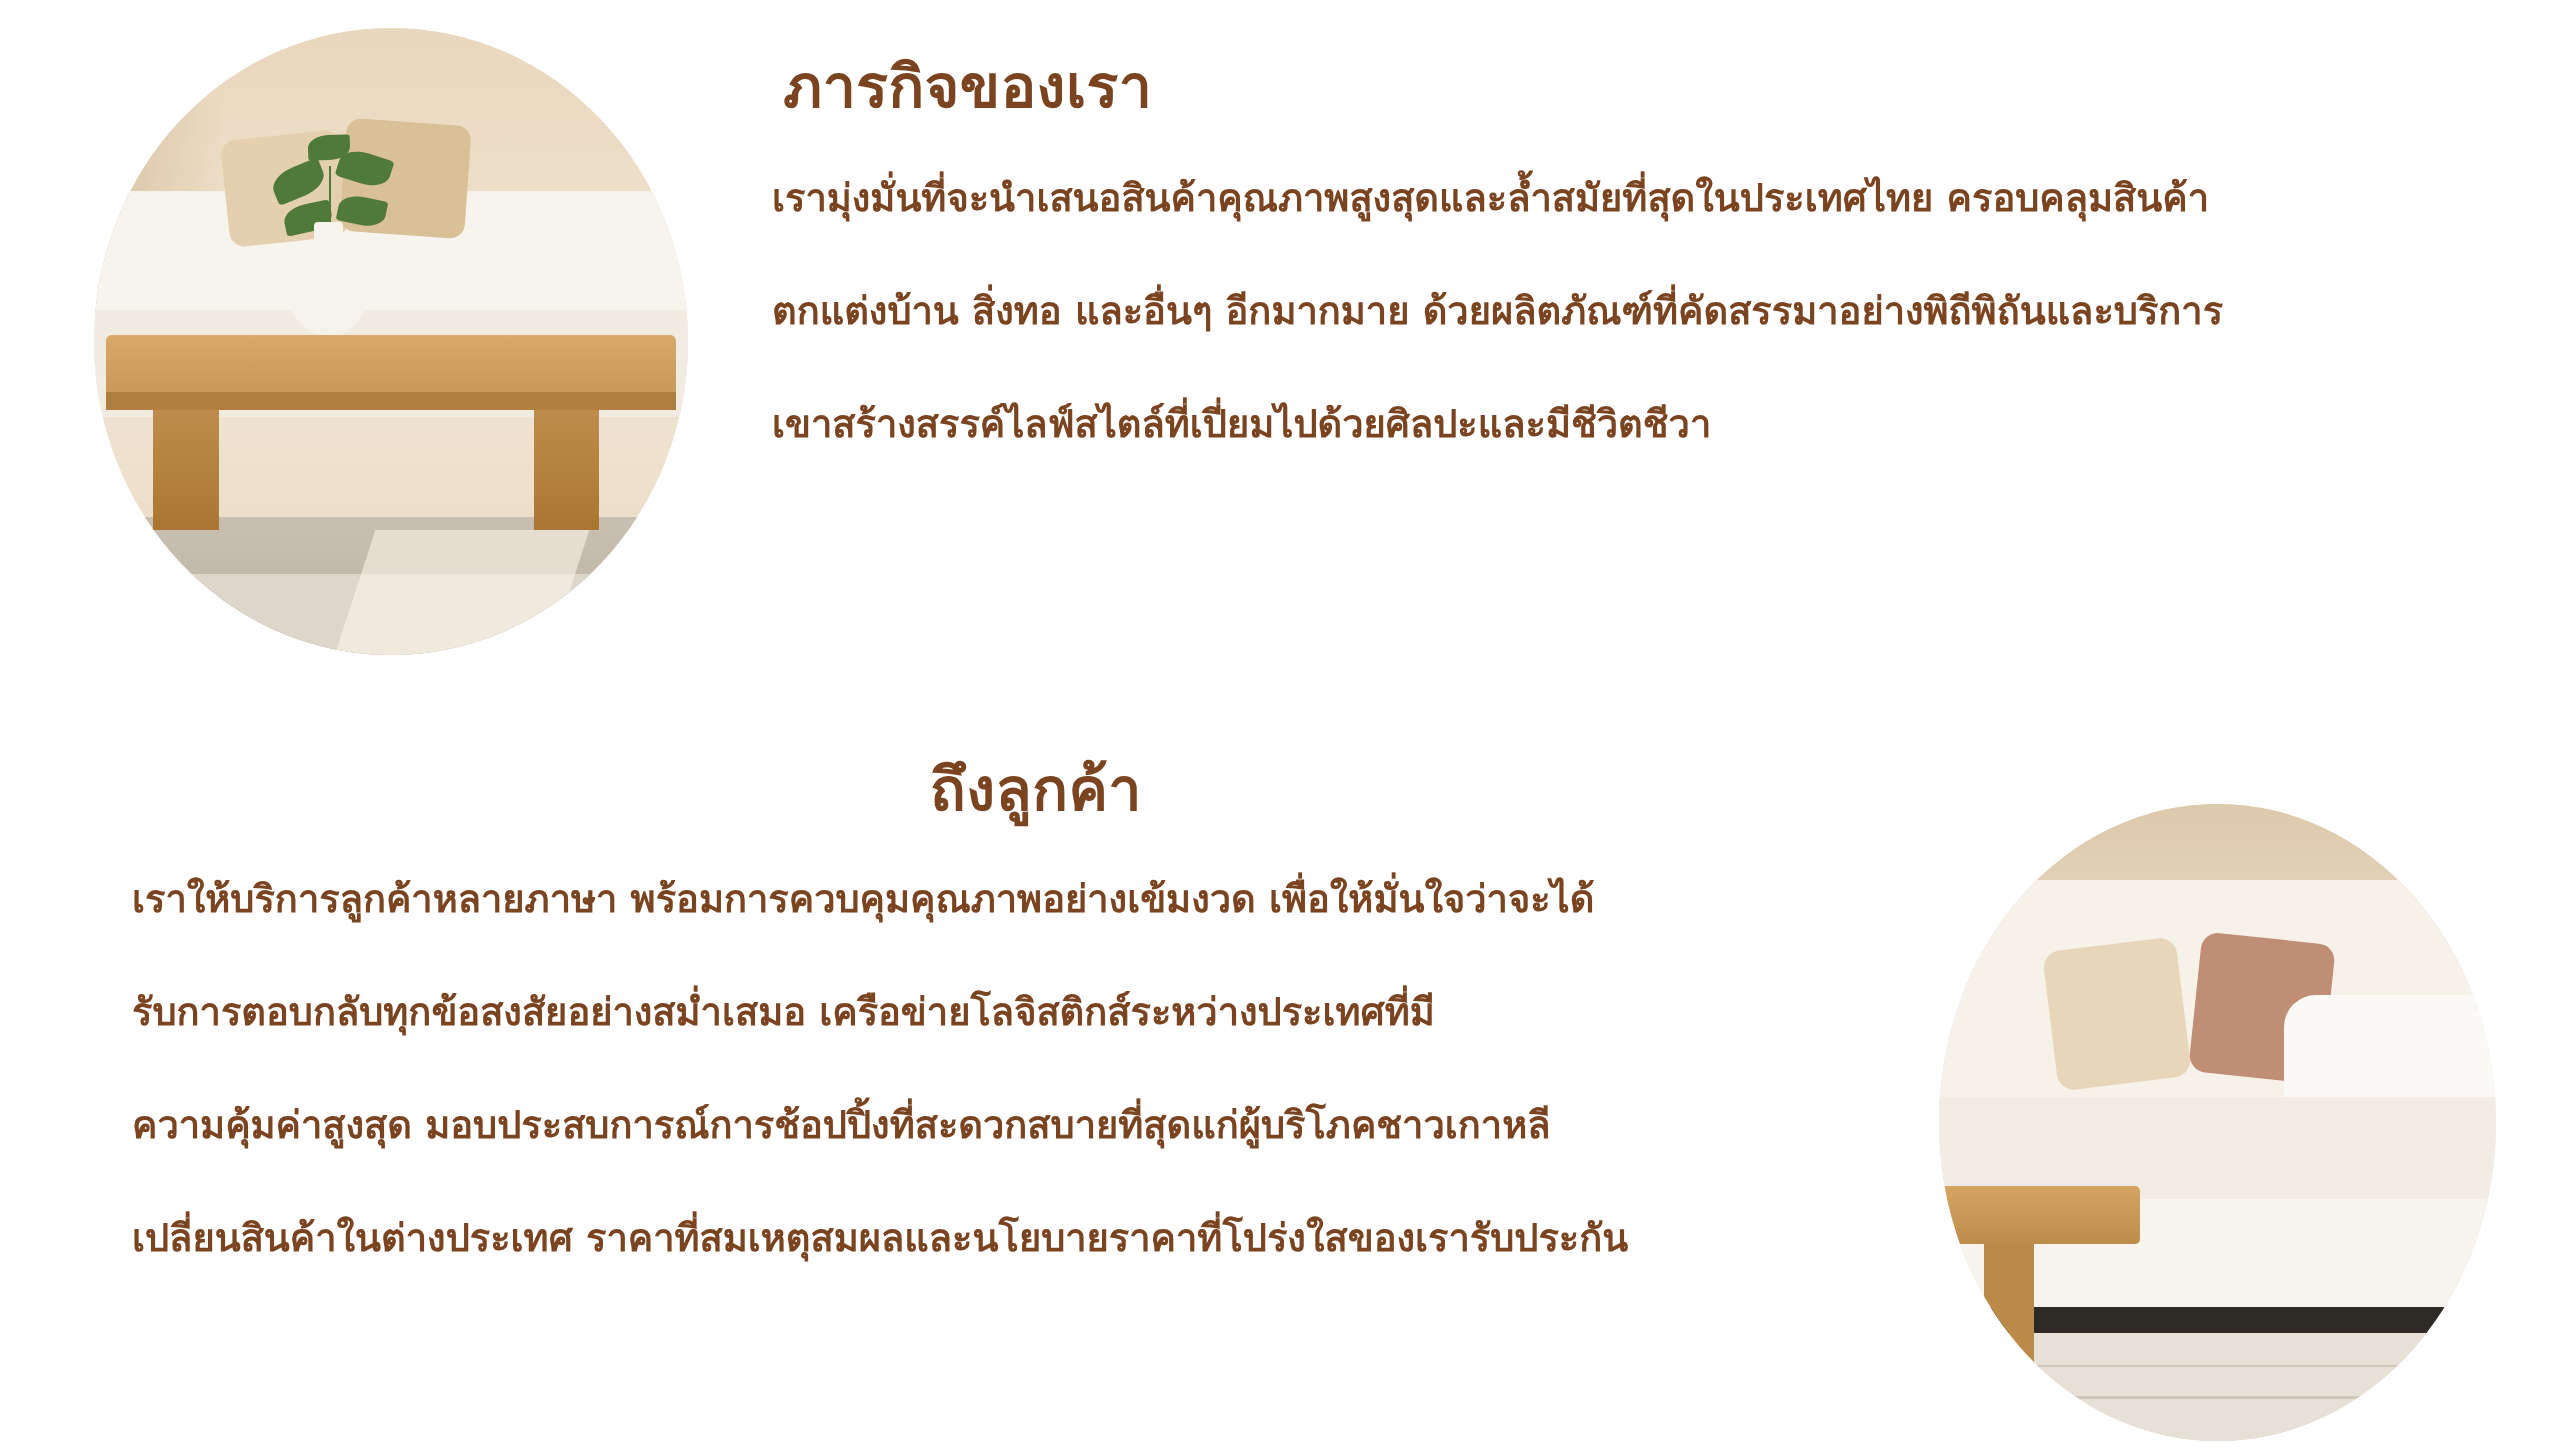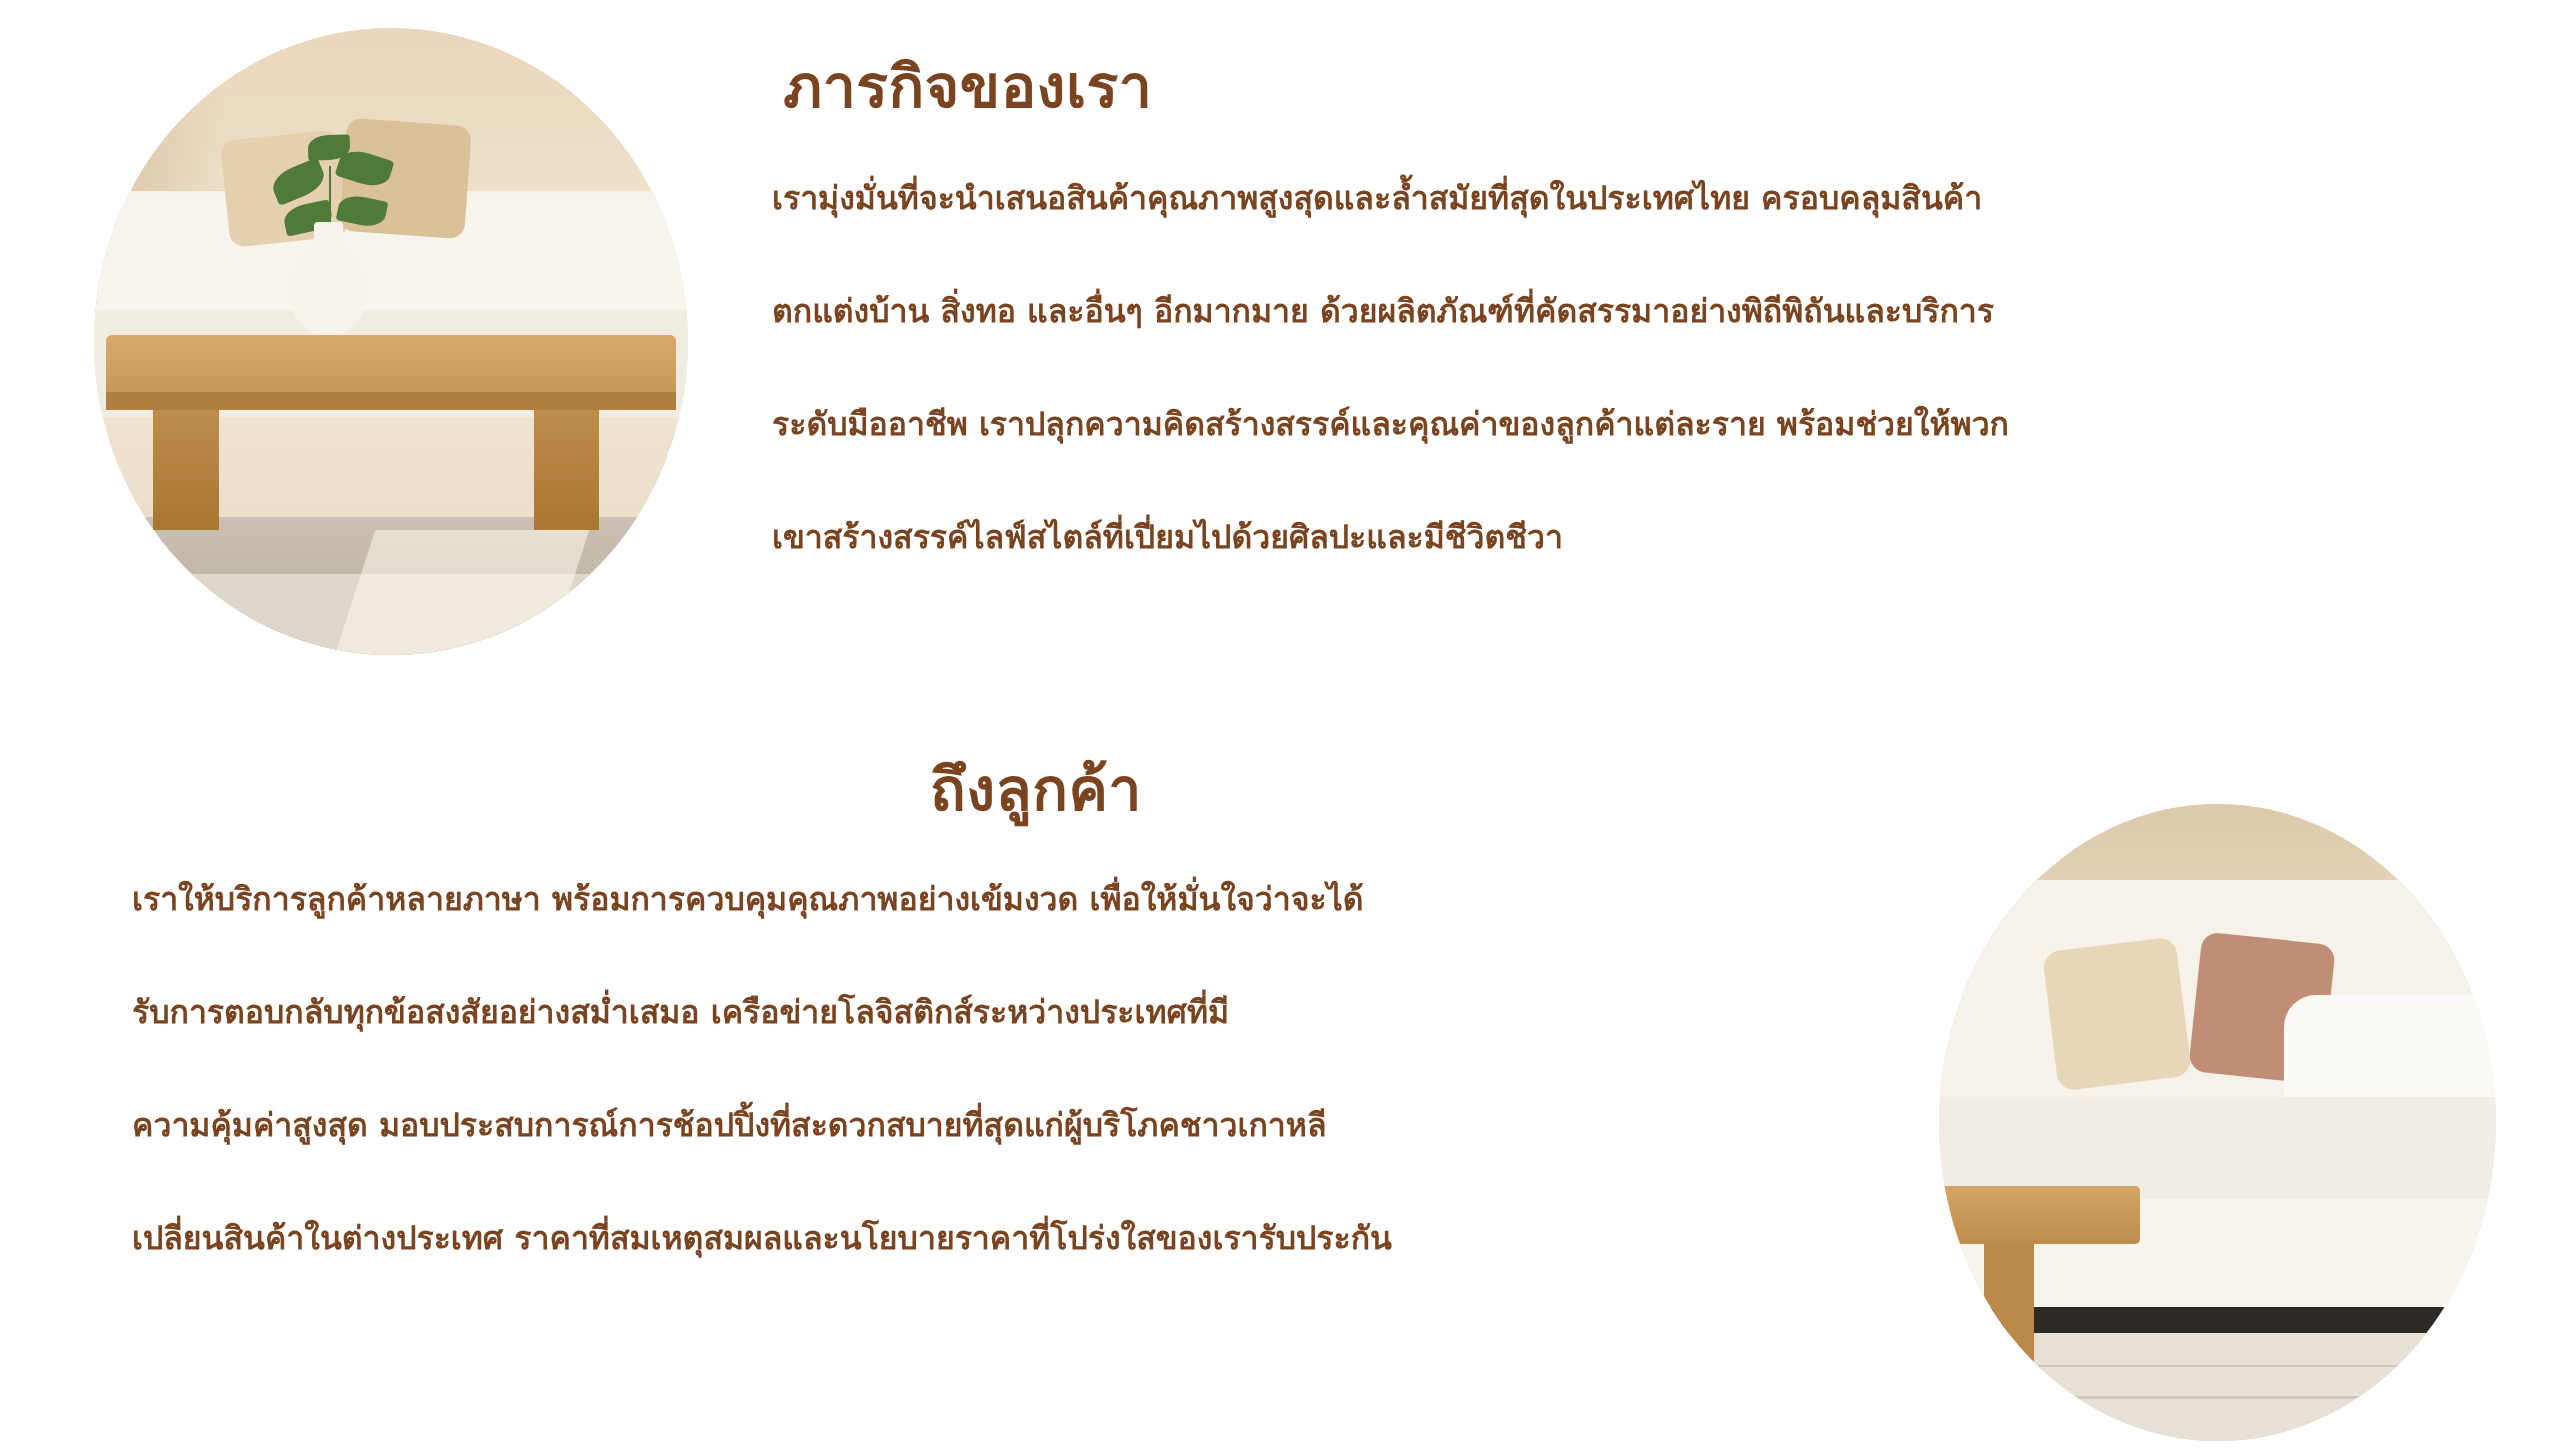--- a/index.html
+++ b/index.html
@@ -60,21 +60,21 @@
     margin: 0;
     line-height: 1.2;
   }
   #mission-heading {
     font-size: 59px;
     padding-left: 11.3px;
   }
   .body-brown {
     color: #7a4420;
     font-weight: 700;
-    font-size: 32px;
+    font-size: 38px;
     line-height: 113px;
     margin: 0;
   }
   .body-brown .ln {
     display: block;
     white-space: nowrap;
   }
   #mission-body {
     margin-top: 19px;
   }
@@ -178,21 +178,20 @@
         <div class="shape a-table"></div>
         <div class="shape a-tablelip"></div>
       </div>
     </div>
 
     <div class="mission-text">
       <h2 class="heading-brown" id="mission-heading">ภารกิจของเรา</h2>
       <div class="body-brown" id="mission-body">
         <span class="ln">เรามุ่งมั่นที่จะนำเสนอสินค้าคุณภาพสูงสุดและล้ำสมัยที่สุดในประเทศไทย ครอบคลุมสินค้า</span>
         <span class="ln">ตกแต่งบ้าน สิ่งทอ และอื่นๆ อีกมากมาย ด้วยผลิตภัณฑ์ที่คัดสรรมาอย่างพิถีพิถันและบริการ</span>
-        <span class="ln">ระดับมืออาชีพ เราปลุกความคิดสร้างสรรค์และคุณค่าของลูกค้าแต่ละราย พร้อมช่วยให้พวก</span>
         <span class="ln">เขาสร้างสรรค์ไลฟ์สไตล์ที่เปี่ยมไปด้วยศิลปะและมีชีวิตชีวา</span>
       </div>
     </div>
   </div>
 
   <div class="section-customers">
 
     <div class="photo-circle sofa-scene-b" id="customers-photo">
       <div class="photo-inner">
         <div class="shape b-wall"></div>

